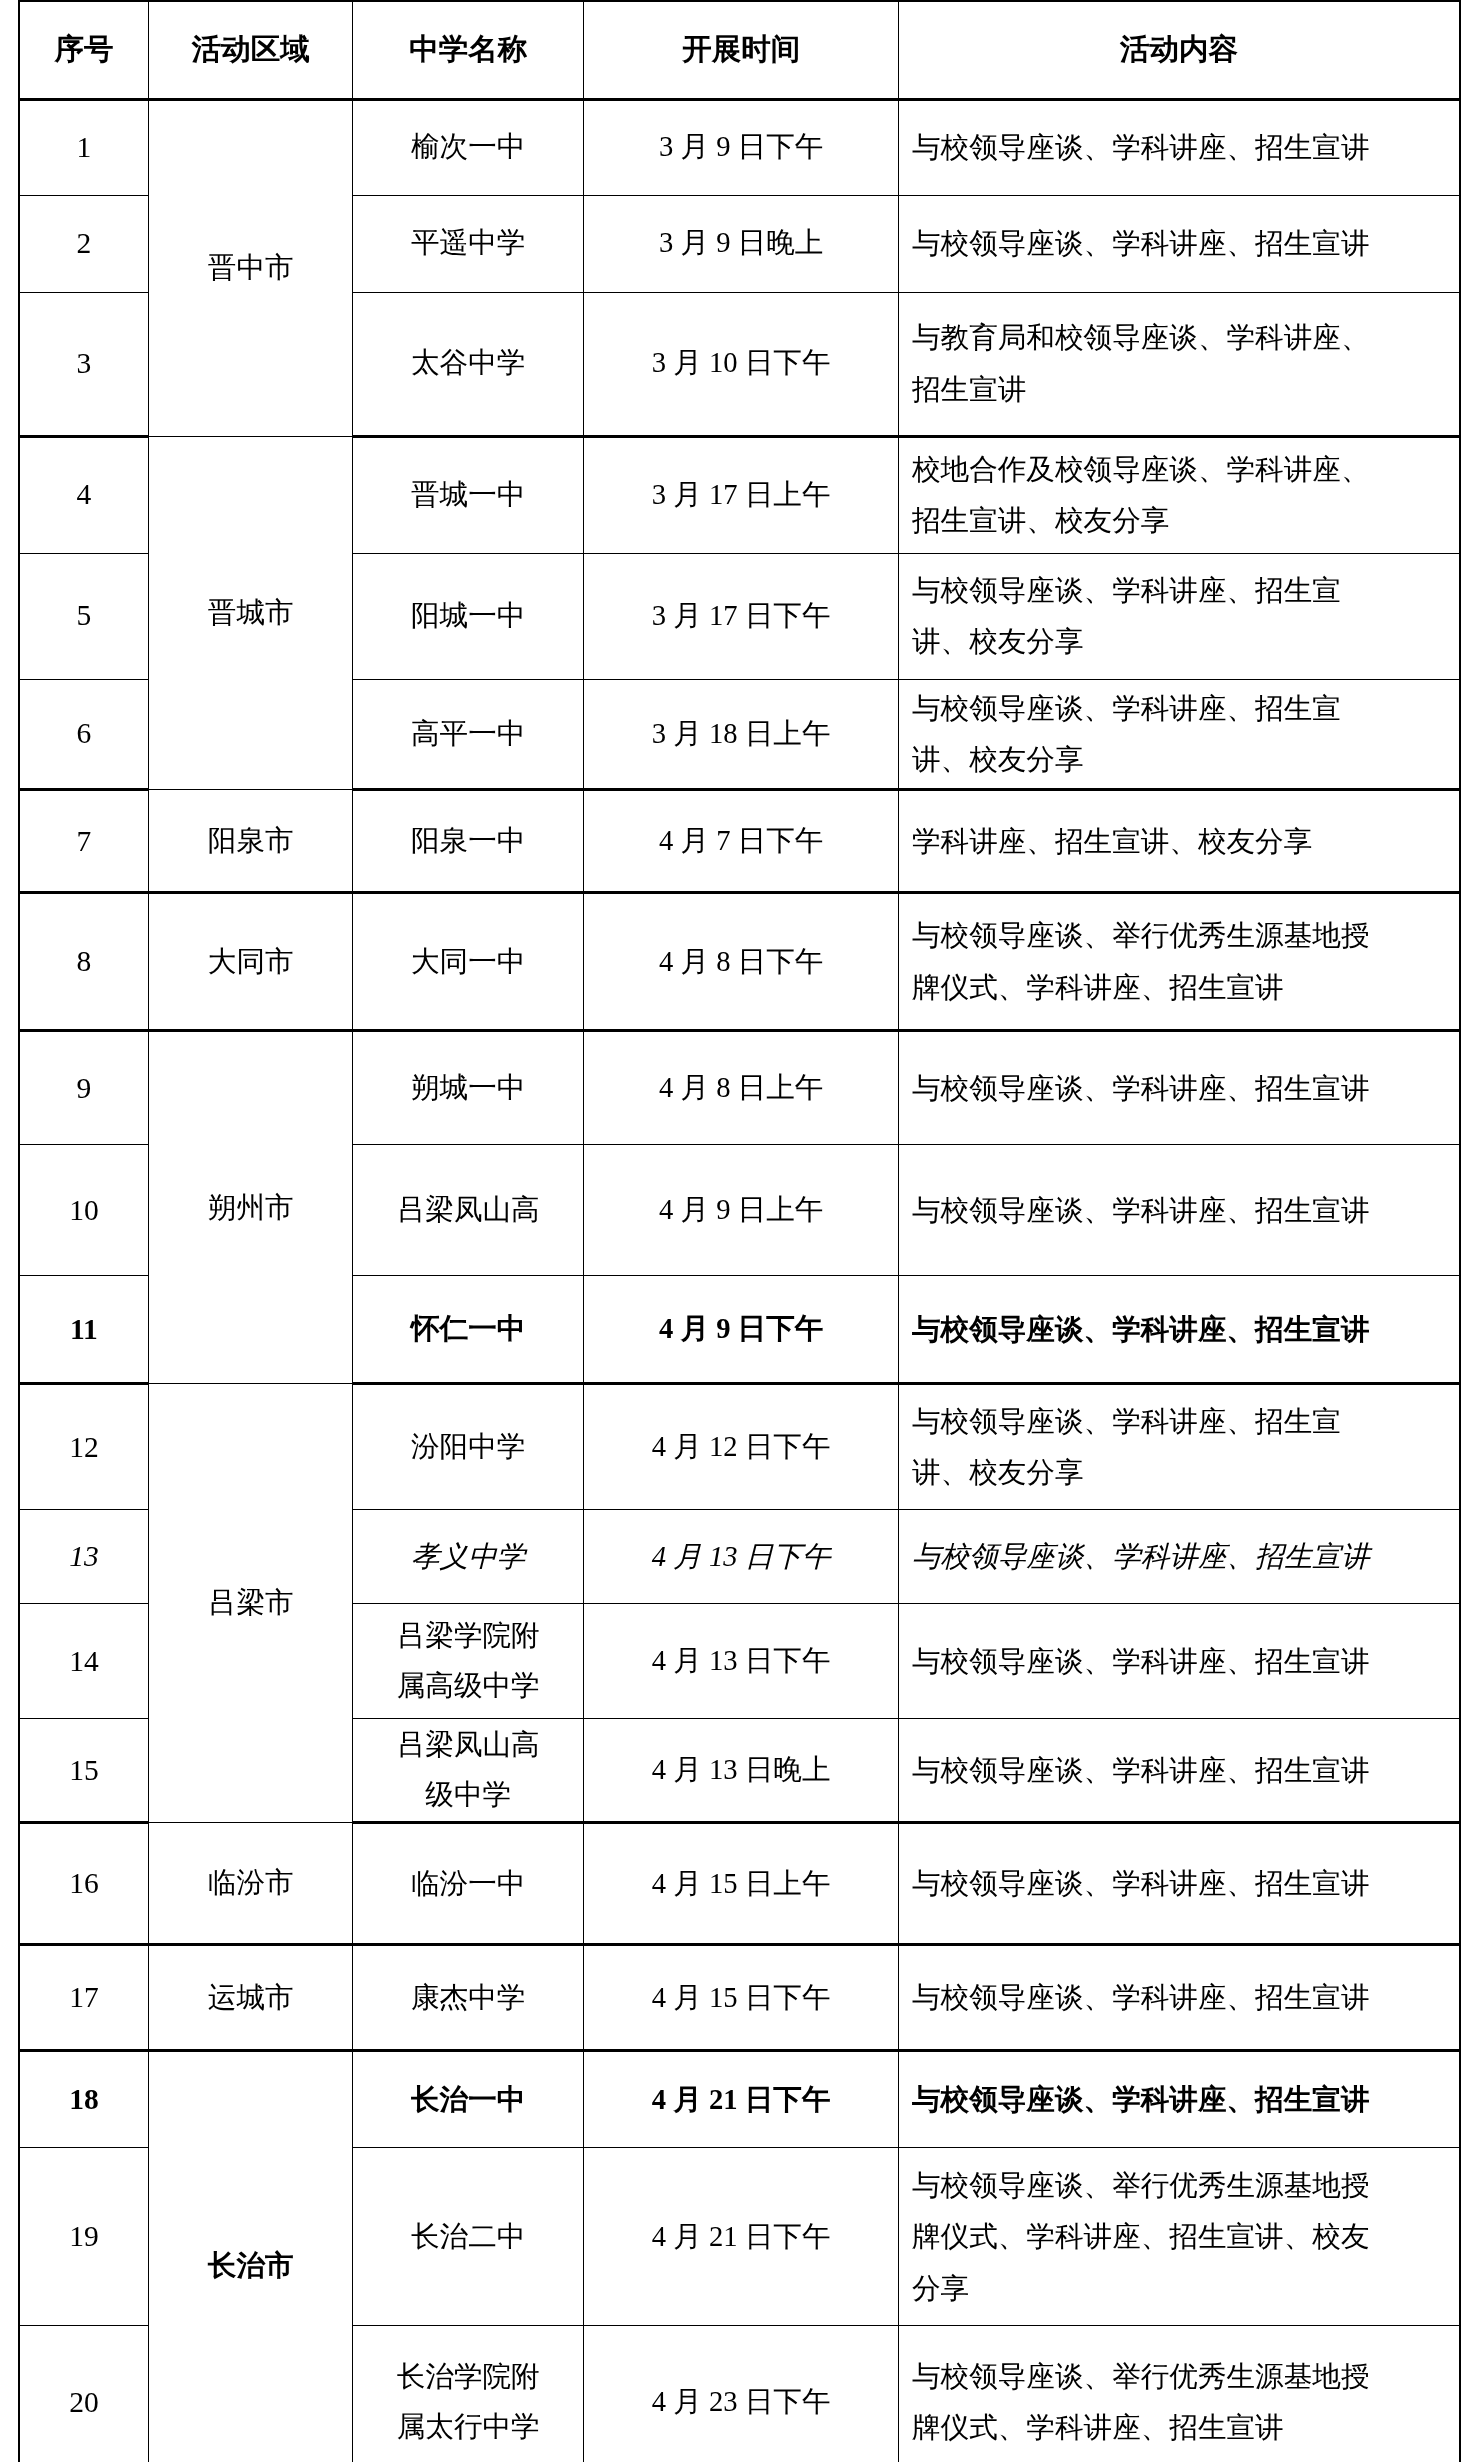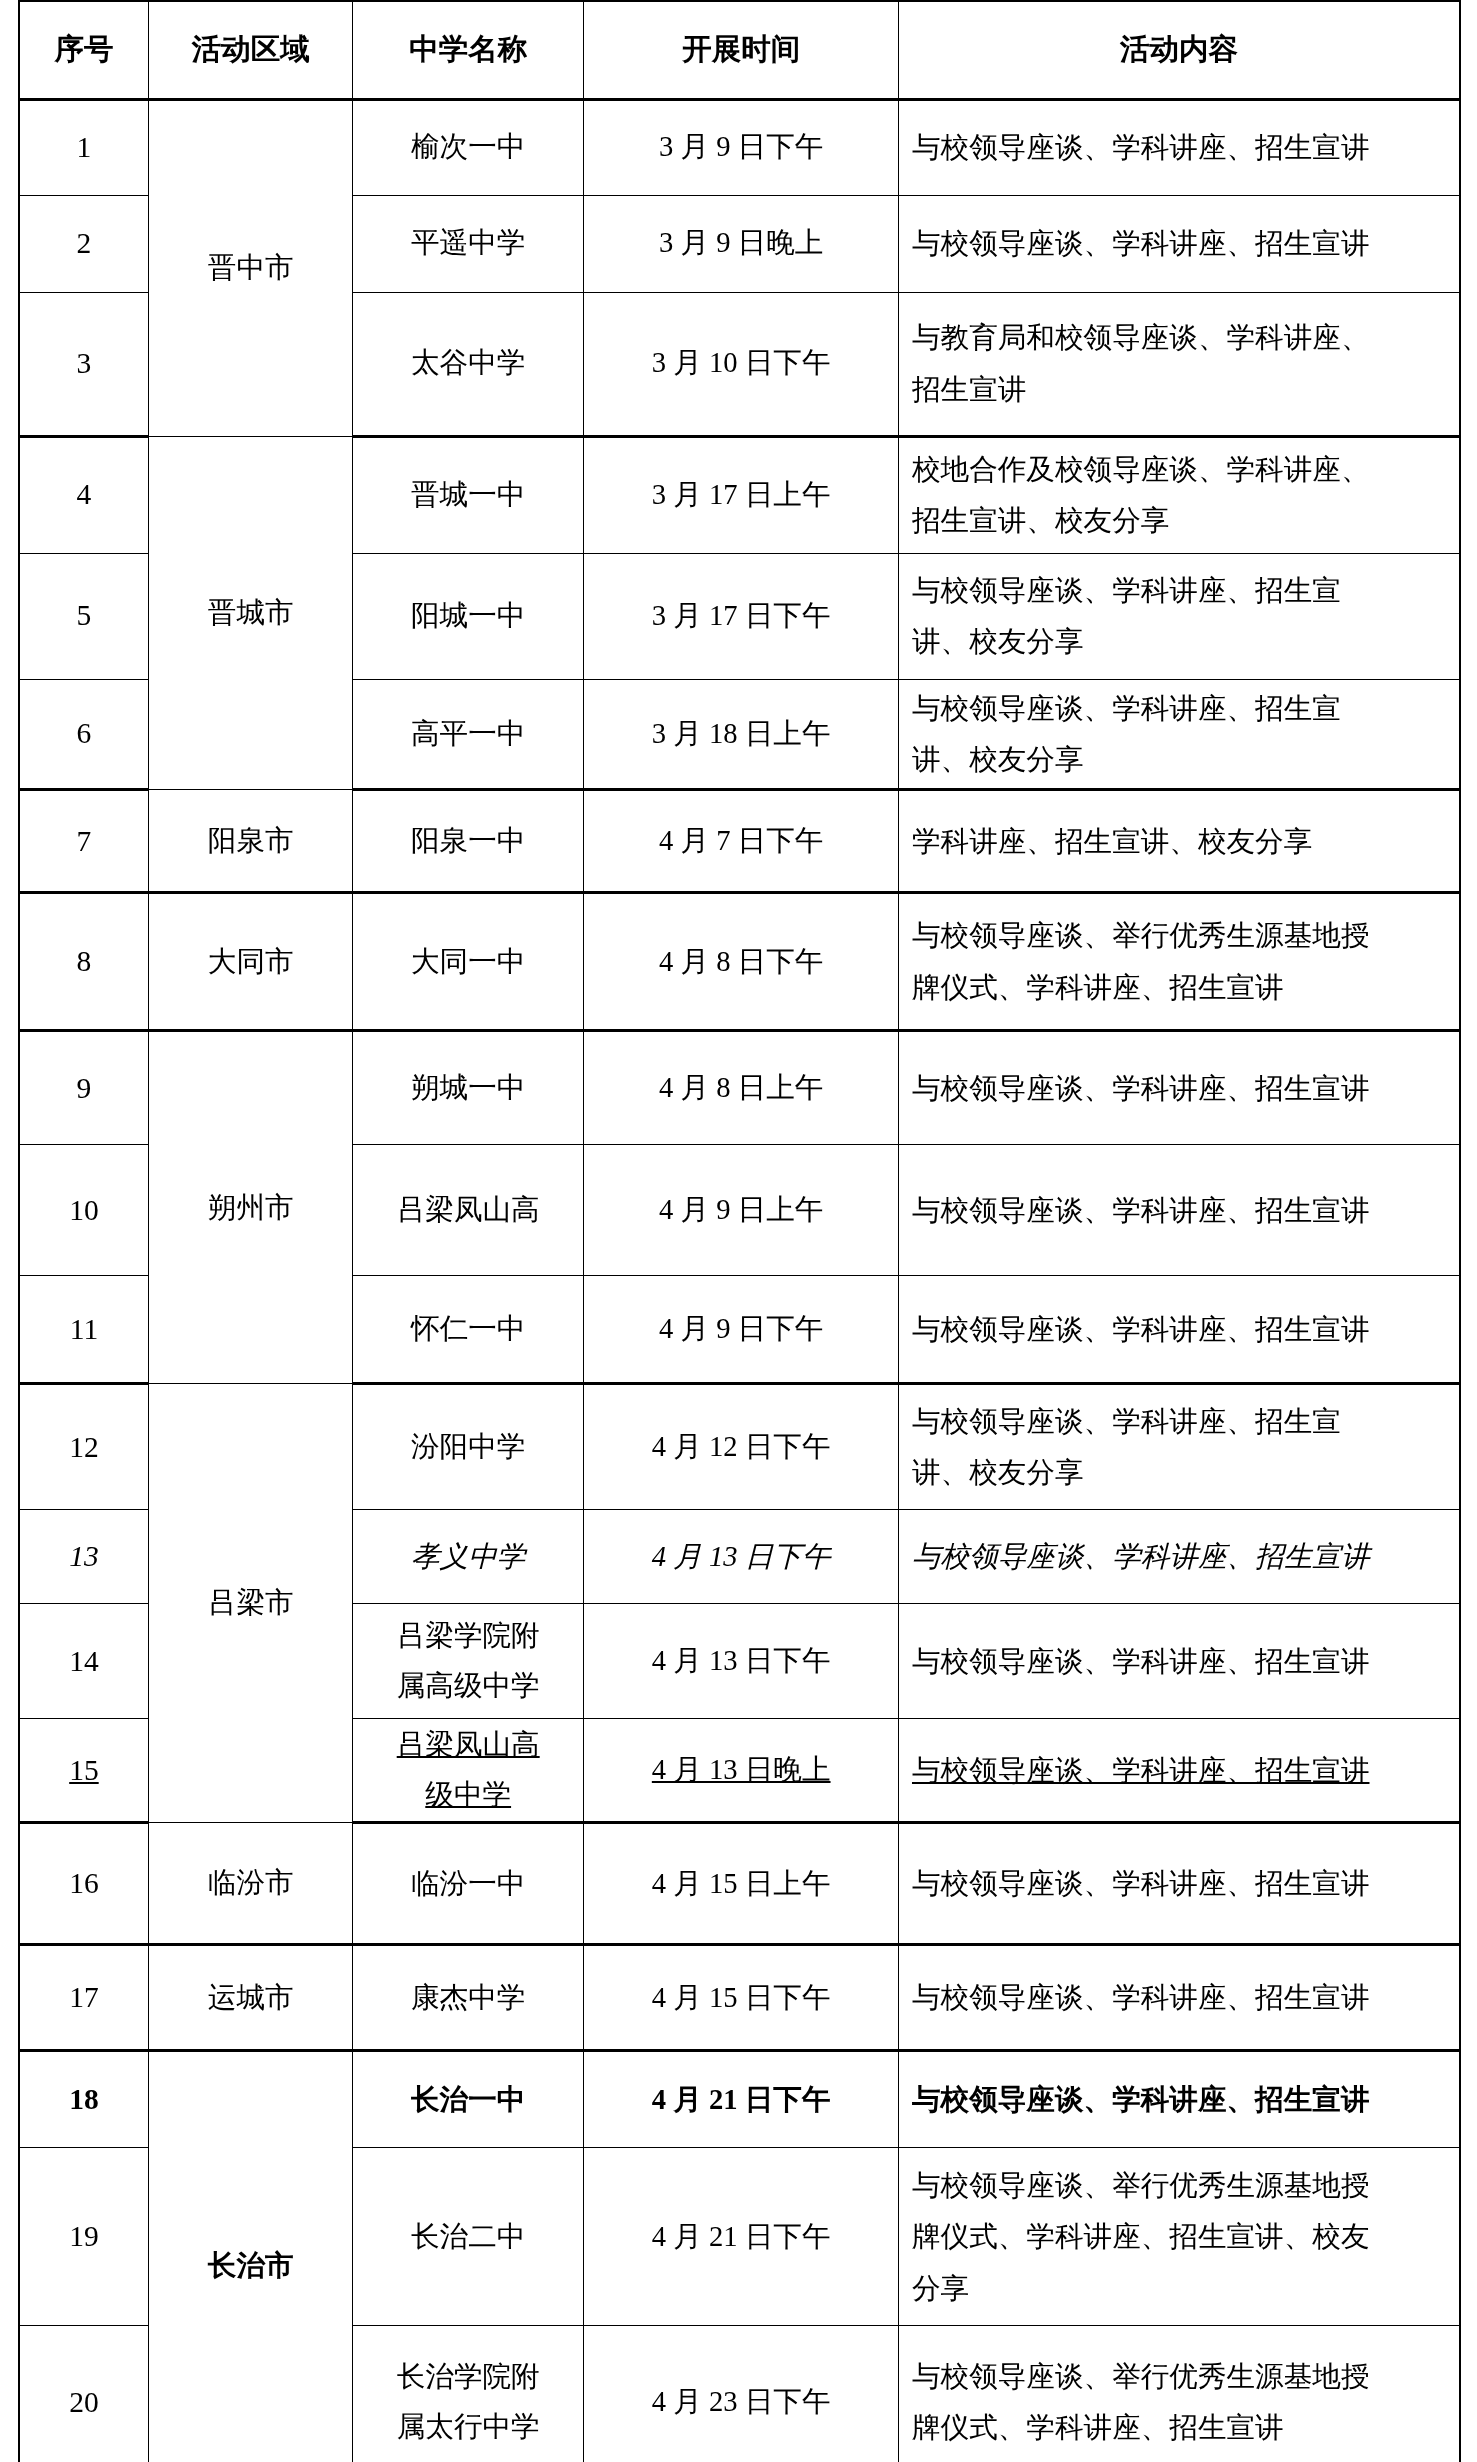--- a/index.html
+++ b/index.html
@@ -135,21 +135,21 @@
           <td class="school-cell">朔城一中</td>
           <td class="time-cell">4 月 8 日上午</td>
           <td class="content-cell">与校领导座谈、学科讲座、招生宣讲</td>
         </tr>
         <tr style="height: 131px; margin-left: 20px;">
           <td class="no-cell">10</td>
           <td class="school-cell">吕梁凤山高</td>
           <td class="time-cell">4 月 9 日上午</td>
           <td class="content-cell">与校领导座谈、学科讲座、招生宣讲</td>
         </tr>
-        <tr class="group-end" style="height: 108px;">
+        <tr class="group-end" style="height: 108px; font-weight: bold;">
           <td class="no-cell">11</td>
           <td class="school-cell">怀仁一中</td>
           <td class="time-cell">4 月 9 日下午</td>
           <td class="content-cell">与校领导座谈、学科讲座、招生宣讲</td>
         </tr>
         <tr style="height: 126px;">
           <td class="no-cell">12</td>
           <td class="region-cell" rowspan="4">吕梁市</td>
           <td class="school-cell">汾阳中学</td>
           <td class="time-cell">4 月 12 日下午</td>
@@ -162,21 +162,21 @@
           <td class="time-cell">4 月 13 日下午</td>
           <td class="content-cell">与校领导座谈、学科讲座、招生宣讲</td>
         </tr>
         <tr style="height: 115px; margin-left: 36px;">
           <td class="no-cell">14</td>
           <td class="school-cell">吕梁学院附
 属高级中学</td>
           <td class="time-cell">4 月 13 日下午</td>
           <td class="content-cell">与校领导座谈、学科讲座、招生宣讲</td>
         </tr>
-        <tr class="group-end" style="height: 104px; text-decoration: underline;">
+        <tr class="group-end" style="height: 104px;">
           <td class="no-cell">15</td>
           <td class="school-cell">吕梁凤山高
 级中学</td>
           <td class="time-cell">4 月 13 日晚上</td>
           <td class="content-cell">与校领导座谈、学科讲座、招生宣讲</td>
         </tr>
         <tr class="group-end" style="height: 122px;">
           <td class="no-cell">16</td>
           <td class="region-cell" rowspan="1">临汾市</td>
           <td class="school-cell">临汾一中</td>

